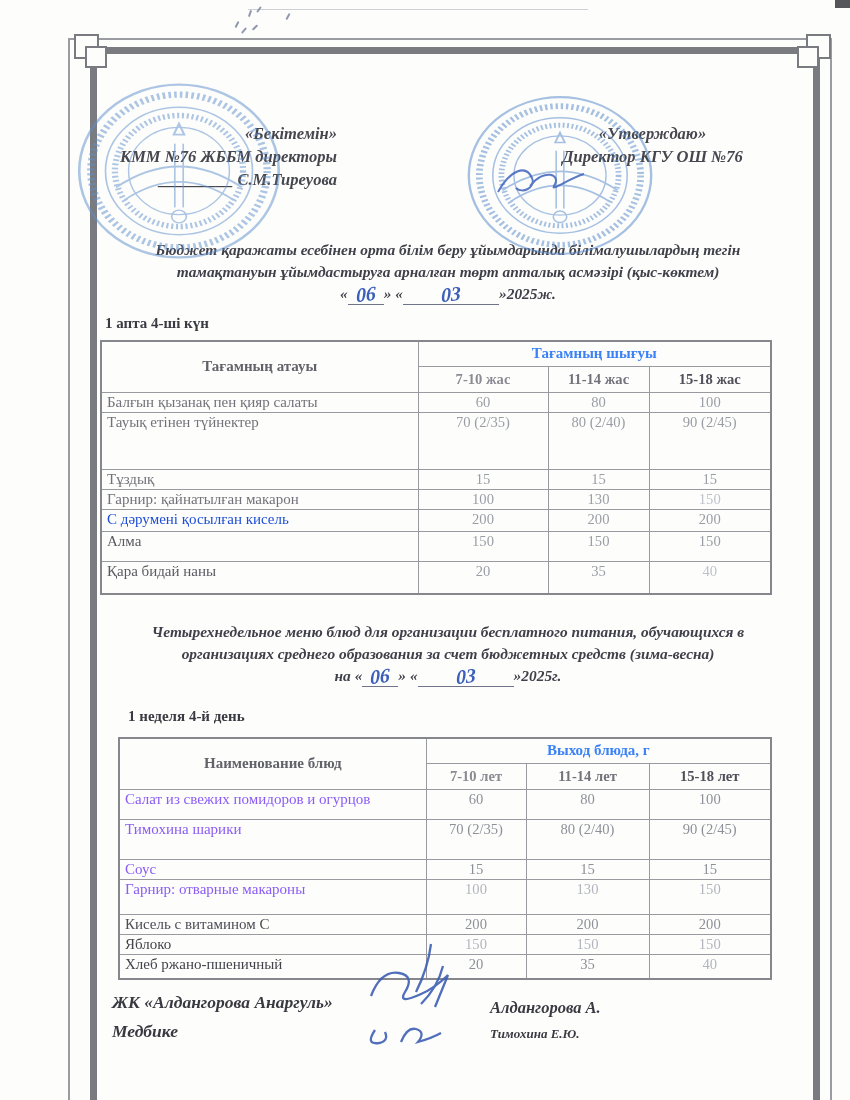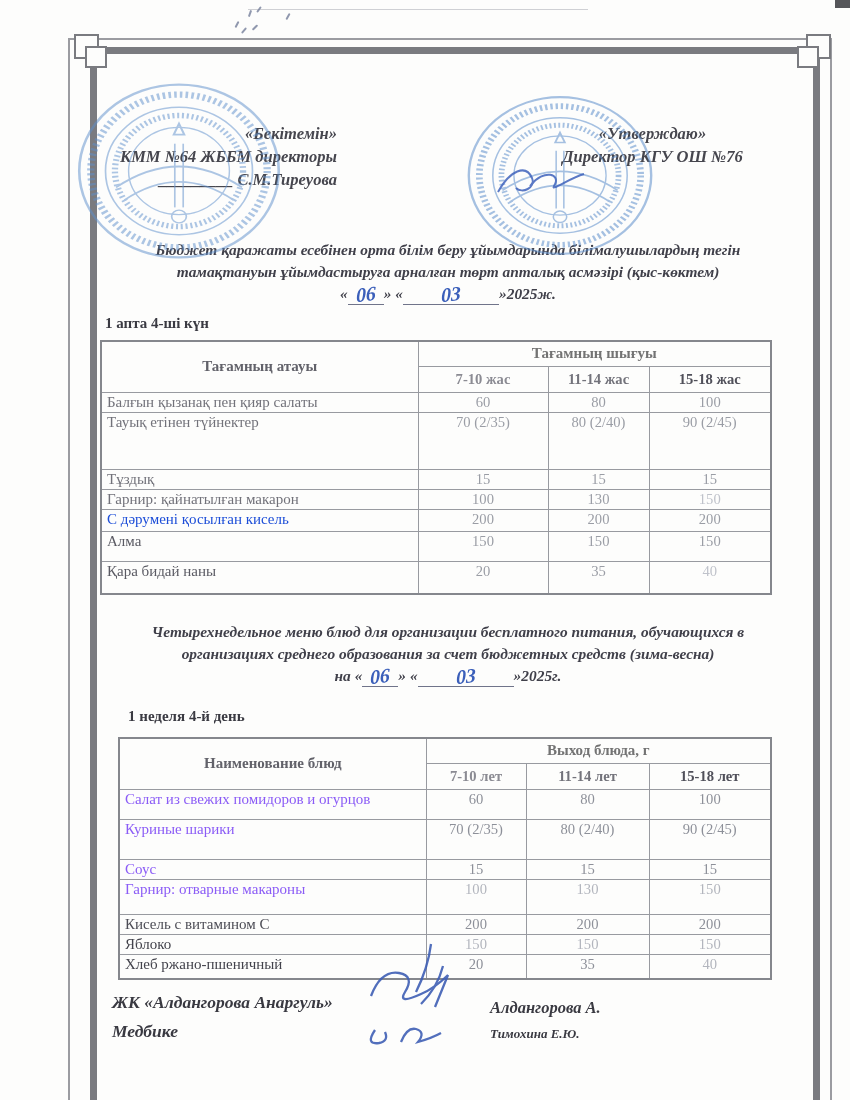--- a/index.html
+++ b/index.html
@@ -49,21 +49,21 @@
   .sh2{left:128px;top:708px;}
 
   
   .menu-table{position:absolute;border-collapse:collapse;table-layout:fixed;z-index:3;
     font-size:14.6px;background:transparent;}
   .menu-table th,.menu-table td{border:1.4px solid #989aa0;padding:1px 5px;box-sizing:border-box;}
   .menu-table{border:2px solid #85878d;}
   #t1{left:100px;top:340px;width:670px;}
   #t2{left:118px;top:737px;width:652px;}
   .nameh{font-weight:bold;color:#62626a;text-align:center;font-size:15px;}
-  .grouph{font-weight:bold;color:#737373;text-align:center;font-size:15px;height:25px;}
+  .grouph{font-weight:bold;color:#3b82f6;text-align:center;font-size:15px;height:25px;}
   .ages th{font-weight:bold;text-align:center;height:26px;}
   .ages th:nth-child(1){color:#8b8b93;}
   .ages th:nth-child(2){color:#73737b;}
   .ages th:nth-child(3){color:#50505a;}
   .nm{text-align:left;vertical-align:top;font-size:15px;}
   .vl{text-align:center;vertical-align:top;}
   #t1 .nm{color:#72727a;}
   #t1 tbody tr:nth-child(5) .nm{color:#1d4ed8;}
   #t1 tbody tr:nth-child(6) .nm,#t1 tbody tr:nth-child(7) .nm{color:#5a5a63;}
   #t1 .vl{color:#9a9da5;}
@@ -134,21 +134,21 @@
       <path d="M48,132 Q100,92 152,132" stroke-width="2"></path>
       <path d="M95,60 L100,48 L105,60 Z" stroke-width="2"></path>
       <line x1="96" y1="70" x2="96" y2="140" stroke-width="1.6"></line>
       <line x1="104" y1="70" x2="104" y2="140" stroke-width="1.6"></line>
       <circle cx="100" cy="150" r="7" stroke-width="1.6"></circle>
     </g>
   </svg>
 
   <div class="approve ap-left">
     <div>«Бекітемін»</div>
-    <div>КММ  №64 ЖББМ директоры</div>
+    <div>КММ  №76 ЖББМ директоры</div>
     <div>_________ С.М.Тиреуова</div>
   </div>
   <div class="approve ap-right">
     <div>«Утверждаю»</div>
     <div>Директор КГУ ОШ №76</div>
   </div>
 
   <svg class="ink" style="left:492px;top:158px;" width="110" height="42" viewBox="0 0 110 42">
     <g fill="none" stroke="#3f63bc" stroke-width="2" opacity="0.85">
       <path d="M6,34 C18,12 34,6 40,20 C44,30 30,36 24,30"></path>
@@ -257,21 +257,21 @@
       </tr>
     </thead>
     <tbody>
       <tr class="r1">
         <td class="nm">Салат из свежих помидоров и огурцов</td>
         <td class="vl">60</td>
         <td class="vl">80</td>
         <td class="vl">100</td>
       </tr>
       <tr class="r2">
-        <td class="nm">Куриные шарики</td>
+        <td class="nm">Тимохина шарики</td>
         <td class="vl">70 (2/35)</td>
         <td class="vl">80 (2/40)</td>
         <td class="vl">90 (2/45)</td>
       </tr>
       <tr class="r3">
         <td class="nm">Соус</td>
         <td class="vl">15</td>
         <td class="vl">15</td>
         <td class="vl">15</td>
       </tr>

